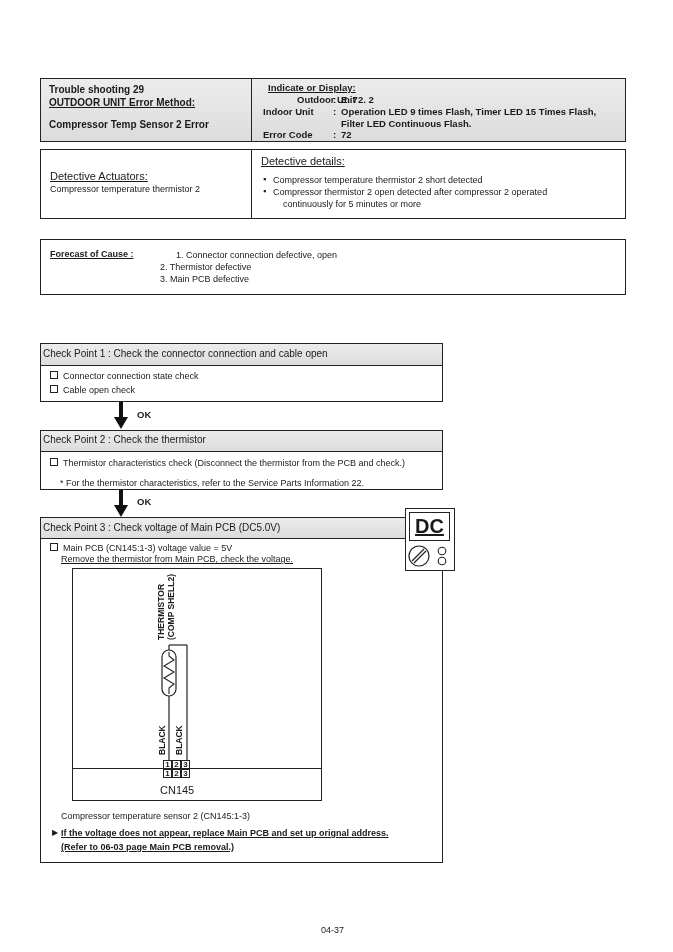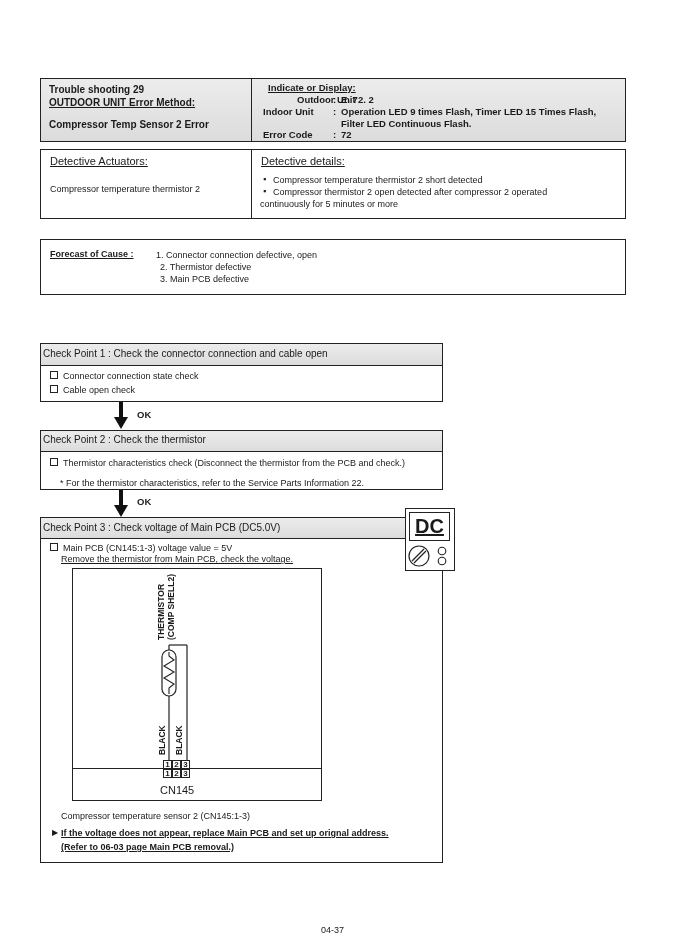--- a/index.html
+++ b/index.html
@@ -33,32 +33,32 @@
 <div class="abs b t10" style="left:263px;top:106px;">Indoor Unit</div>
 <div class="abs b t10" style="left:333px;top:106px;">:</div>
 <div class="abs b t10" style="left:341px;top:106px;">Operation LED 9 times Flash, Timer LED 15 Times Flash,</div>
 <div class="abs b t10" style="left:341px;top:118px;">Filter LED Continuous Flash.</div>
 <div class="abs b t10" style="left:263px;top:129px;">Error Code</div>
 <div class="abs b t10" style="left:333px;top:129px;">:</div>
 <div class="abs b t10" style="left:341px;top:129px;">72</div>
 
 <div class="box" style="left:40px;top:149px;width:586px;height:70px;"></div>
 <div class="abs" style="left:251px;top:149px;width:1px;height:70px;background:#222;"></div>
-<div class="abs u" style="left:50px;top:155px;font-size:11px;">Detective Actuators:</div>
+<div class="abs u" style="left:50px;top:170px;font-size:11px;">Detective Actuators:</div>
 <div class="abs t9" style="left:50px;top:184px;">Compressor temperature thermistor 2</div>
 <div class="abs u" style="left:261px;top:155px;font-size:11px;">Detective details:</div>
 <div class="abs t9" style="left:263px;top:174px;">▪</div>
 <div class="abs t9" style="left:273px;top:175px;">Compressor temperature thermistor 2 short detected</div>
 <div class="abs t9" style="left:263px;top:186px;">▪</div>
 <div class="abs t9" style="left:273px;top:187px;">Compressor thermistor 2 open detected after compressor 2 operated</div>
-<div class="abs t9" style="left:260px;top:199px;">continuously for 5 minutes or more</div>
+<div class="abs t9" style="left:283px;top:199px;">continuously for 5 minutes or more</div>
 
 <div class="box" style="left:40px;top:239px;width:586px;height:56px;"></div>
 <div class="abs u b t9" style="left:50px;top:249px;">Forecast of Cause :</div>
-<div class="abs t9" style="left:156px;top:250px;text-align:right;">1. Connector connection defective, open</div>
+<div class="abs t9" style="left:176px;top:250px;text-align:right;">1. Connector connection defective, open</div>
 <div class="abs t9" style="left:160px;top:262px;">2. Thermistor defective</div>
 <div class="abs t9" style="left:160px;top:274px;">3. Main PCB defective</div>
 
 <div class="box" style="left:40px;top:343px;width:403px;height:59px;"></div>
 <div class="box gray" style="left:40px;top:343px;width:403px;height:23px;"></div>
 <div class="abs t11" style="left:43px;top:348px;">Check Point 1 : Check the connector connection and cable open</div>
 <div class="abs t9" style="left:50px;top:371px;"><span class="chk"></span><span>Connector connection state check</span></div>
 <div class="abs t9" style="left:50px;top:385px;"><span class="chk"></span><span>Cable open check</span></div>
 
 <div class="abs" style="left:117px;top:402px;width:8px;height:18px;">

